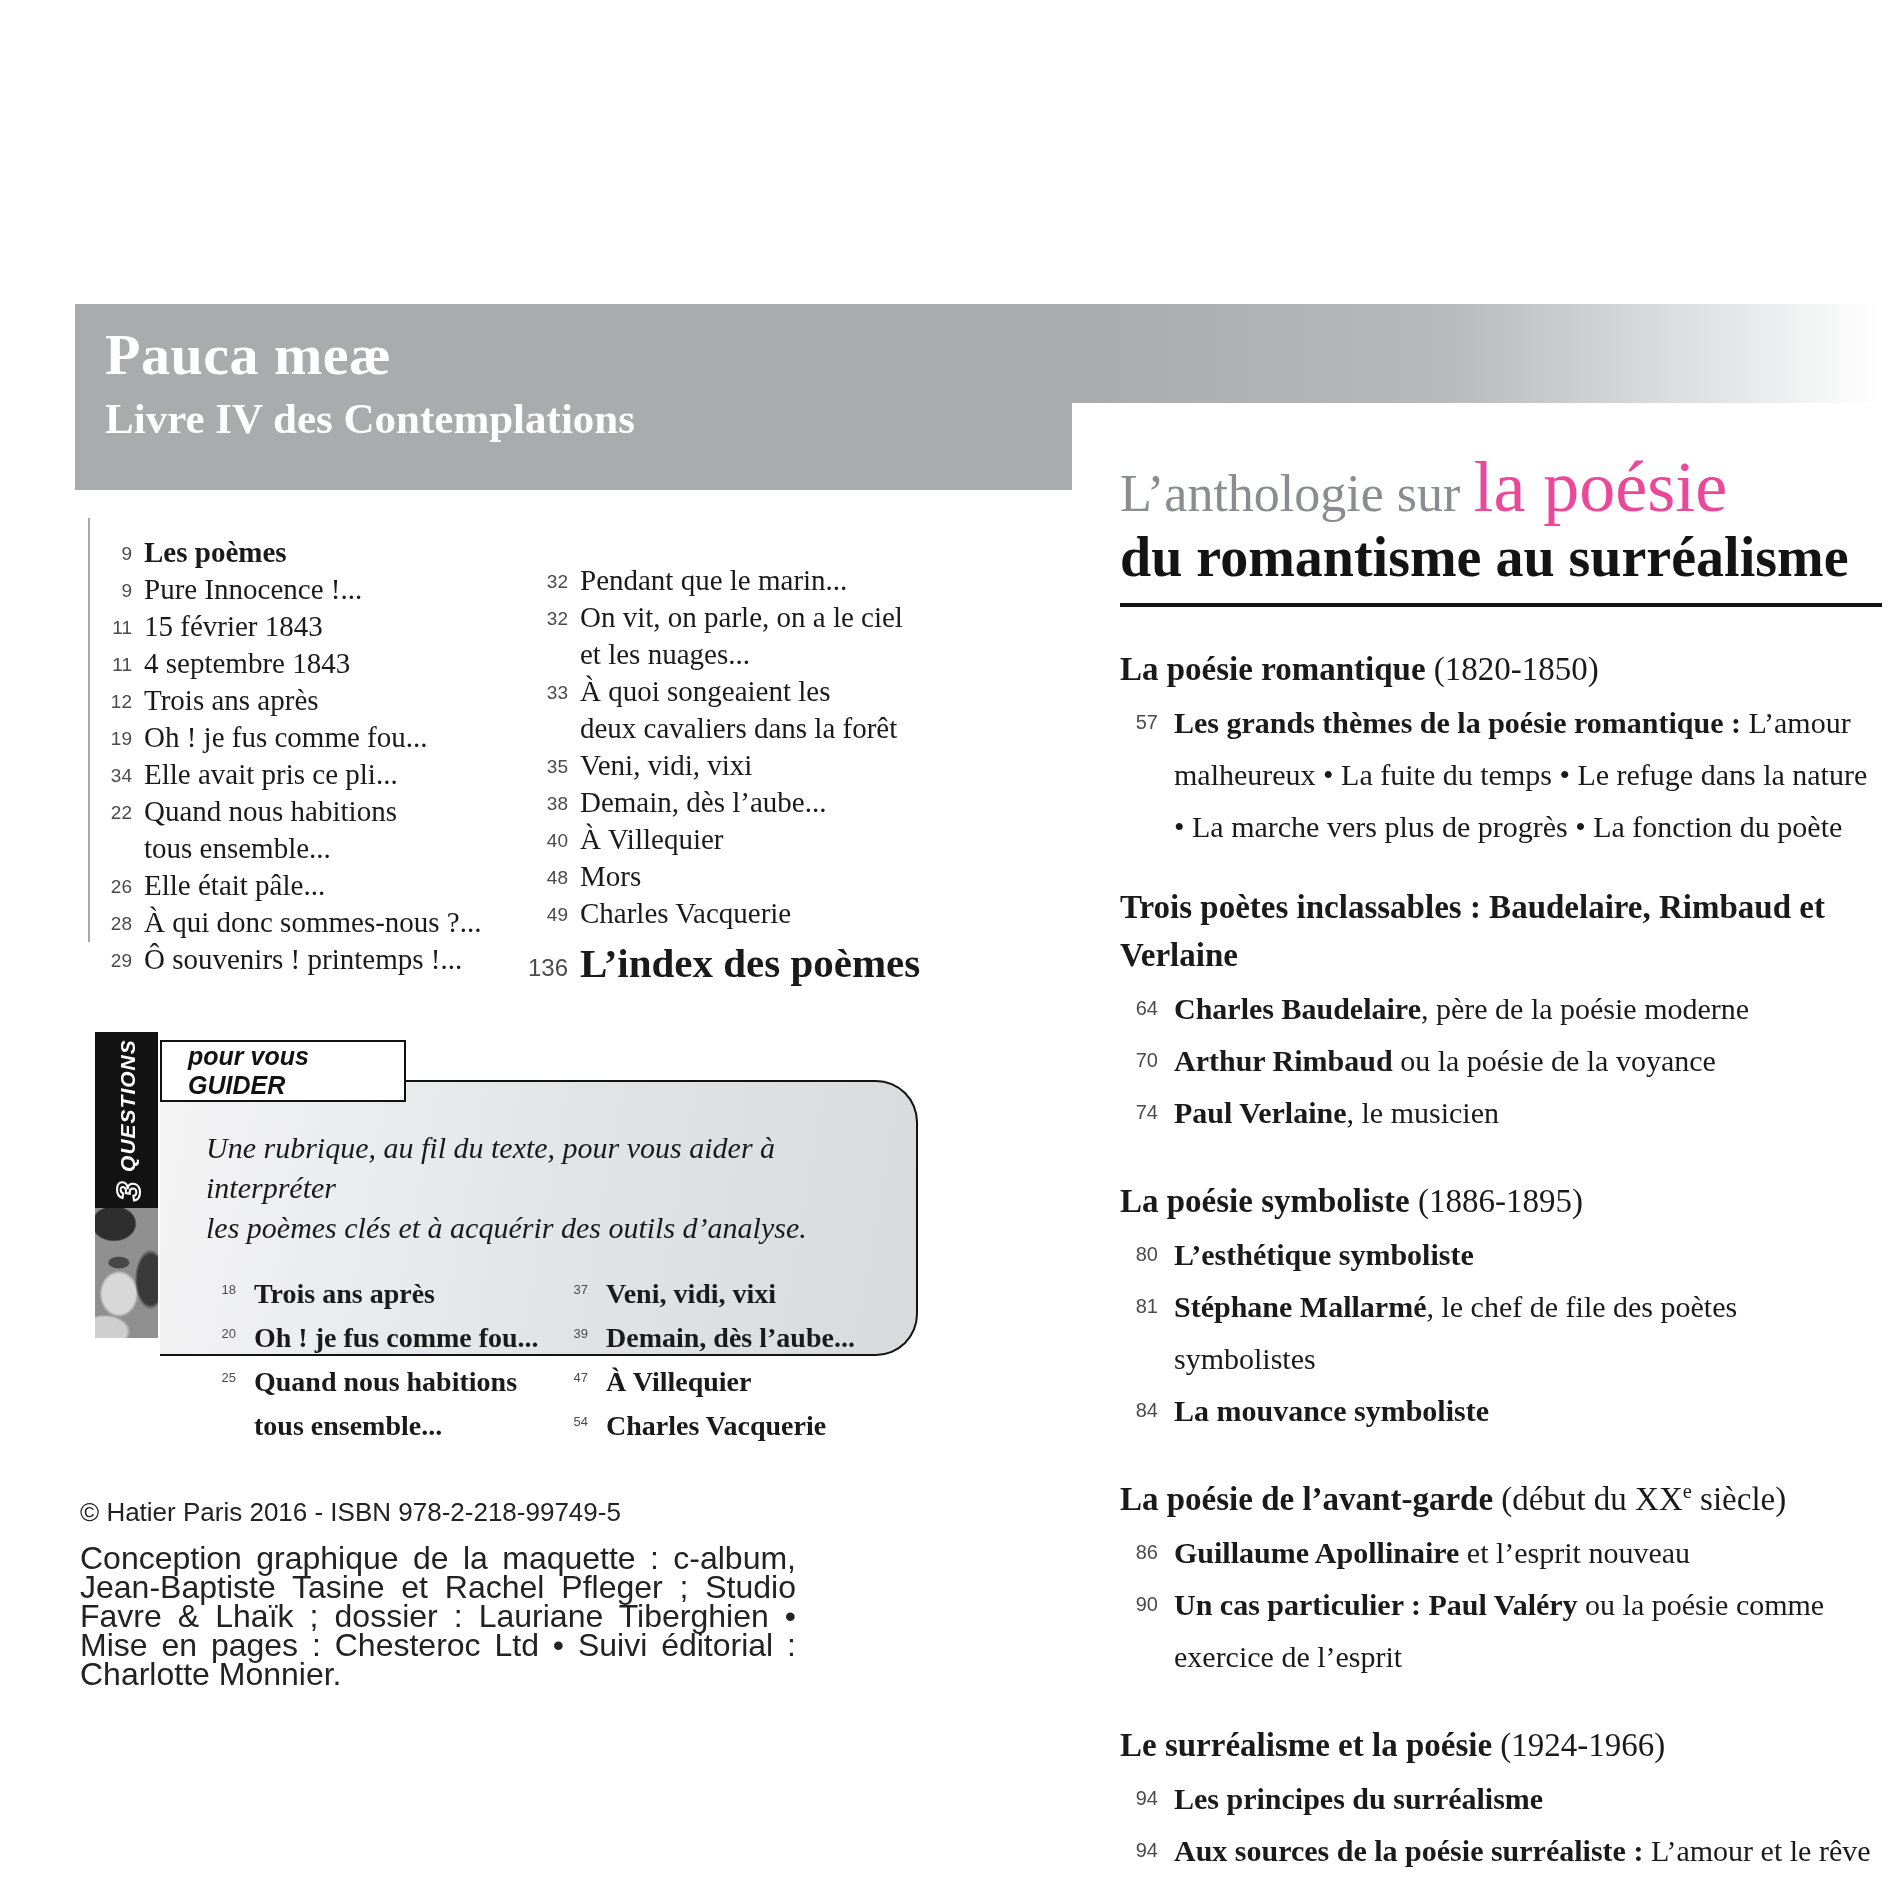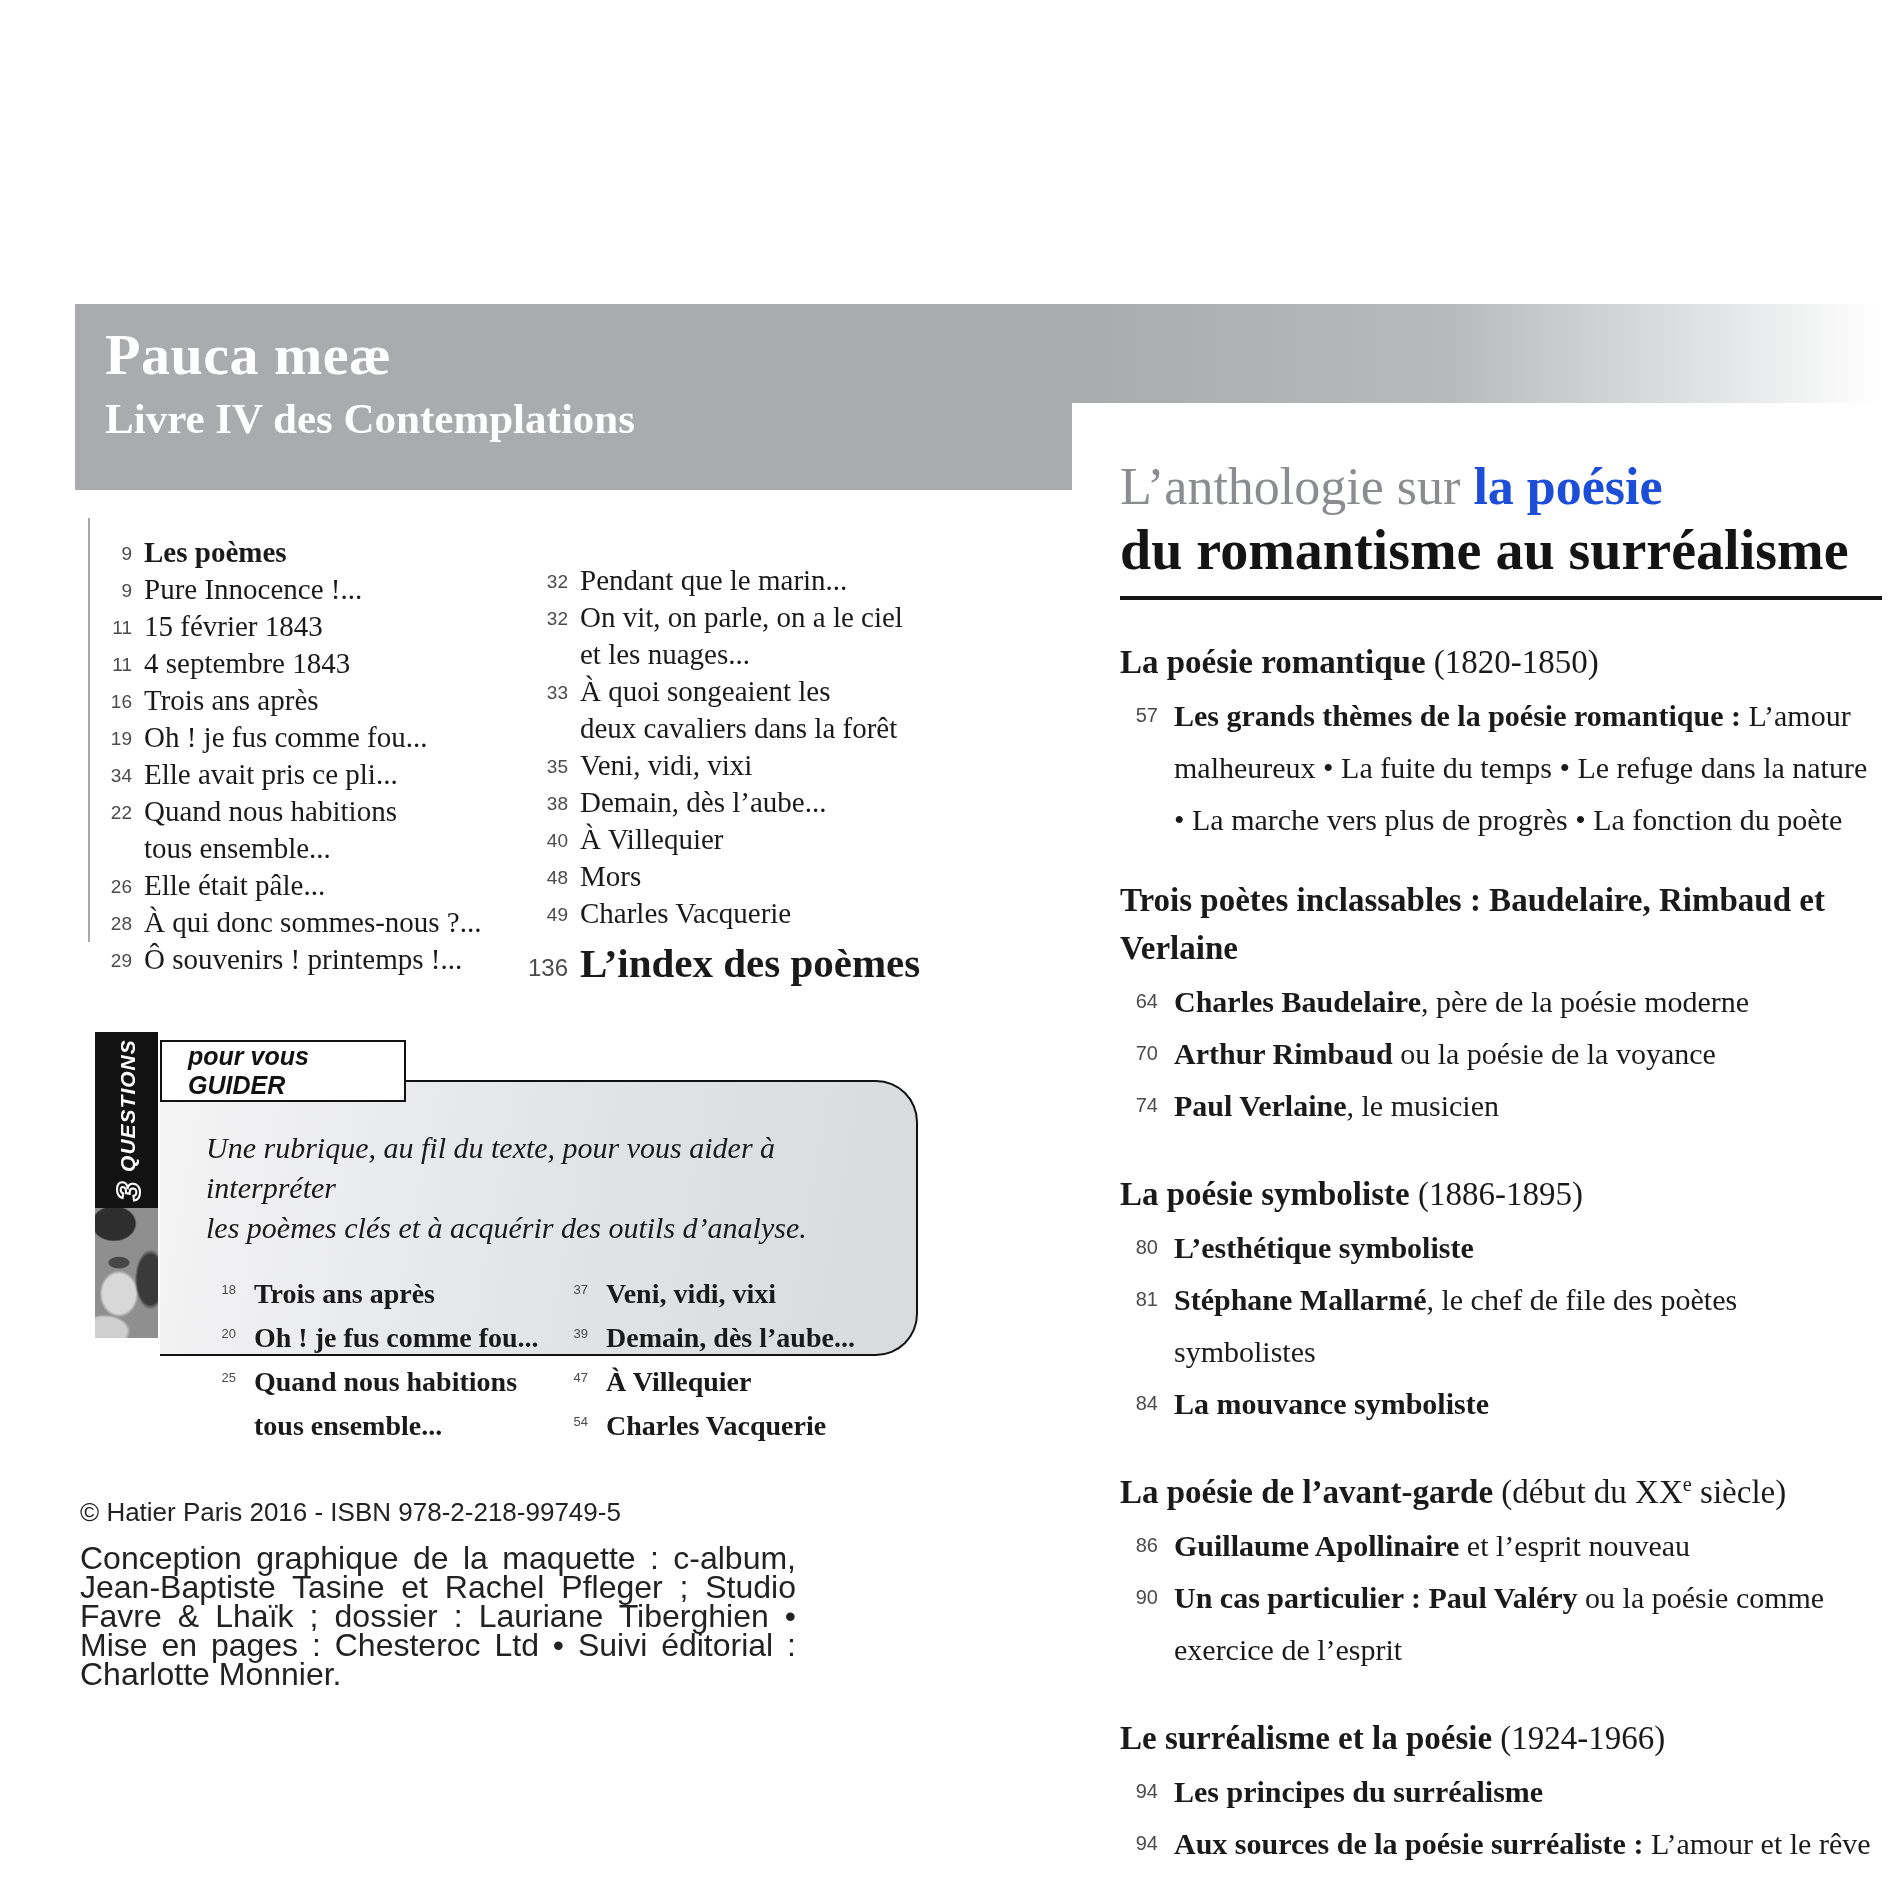--- a/index.html
+++ b/index.html
@@ -68,21 +68,21 @@
   
   .colophon{position:absolute;left:80px;top:1497px;width:716px;
             font-family:"Liberation Sans",sans-serif;color:#222;}
   .isbn{font-size:26px;margin-bottom:16px;}
   .credits{font-size:32px;line-height:29px;text-align:justify;}
 
   
   .anthology{position:absolute;left:1120px;top:458px;width:762px;}
   .atitle{font-size:52px;line-height:58px;}
   .atitle .gray{color:var(--title-gray,#8a8c8f);}
-  .atitle .blk{color:#1d4ed8;font-weight:bold;font-size:52px;}
+  .atitle .blk{color:#ec4899;font-weight:normal;font-size:72px;}
   .atitle2{font-size:56px;line-height:64px;font-weight:bold;color:#141414;margin-top:2px;}
   .arule{height:4px;background:#141414;margin-top:14px;}
   .asection{margin-top:34px;}
   .aheading{font-size:33px;line-height:40px;margin-bottom:8px;}
   .aheading .hb{font-weight:bold;}
   .sup{vertical-align:super;font-size:0.62em;}
   .arow{display:flex;align-items:flex-start;}
   .anum{flex:0 0 38px;text-align:right;font-family:"Liberation Sans",sans-serif;
         font-size:20px;color:#4b4b4b;padding-top:14px;}
   .atxt{margin-left:16px;font-size:30px;line-height:52px;}
@@ -114,21 +114,21 @@
       </div>
       <div class="prow">
         <span class="pnum">11</span>
         <span class="ptxt">15 février 1843</span>
       </div>
       <div class="prow">
         <span class="pnum">11</span>
         <span class="ptxt">4 septembre 1843</span>
       </div>
       <div class="prow">
-        <span class="pnum">16</span>
+        <span class="pnum">12</span>
         <span class="ptxt">Trois ans après</span>
       </div>
       <div class="prow">
         <span class="pnum">19</span>
         <span class="ptxt">Oh ! je fus comme fou...</span>
       </div>
       <div class="prow">
         <span class="pnum">34</span>
         <span class="ptxt">Elle avait pris ce pli...</span>
       </div>

